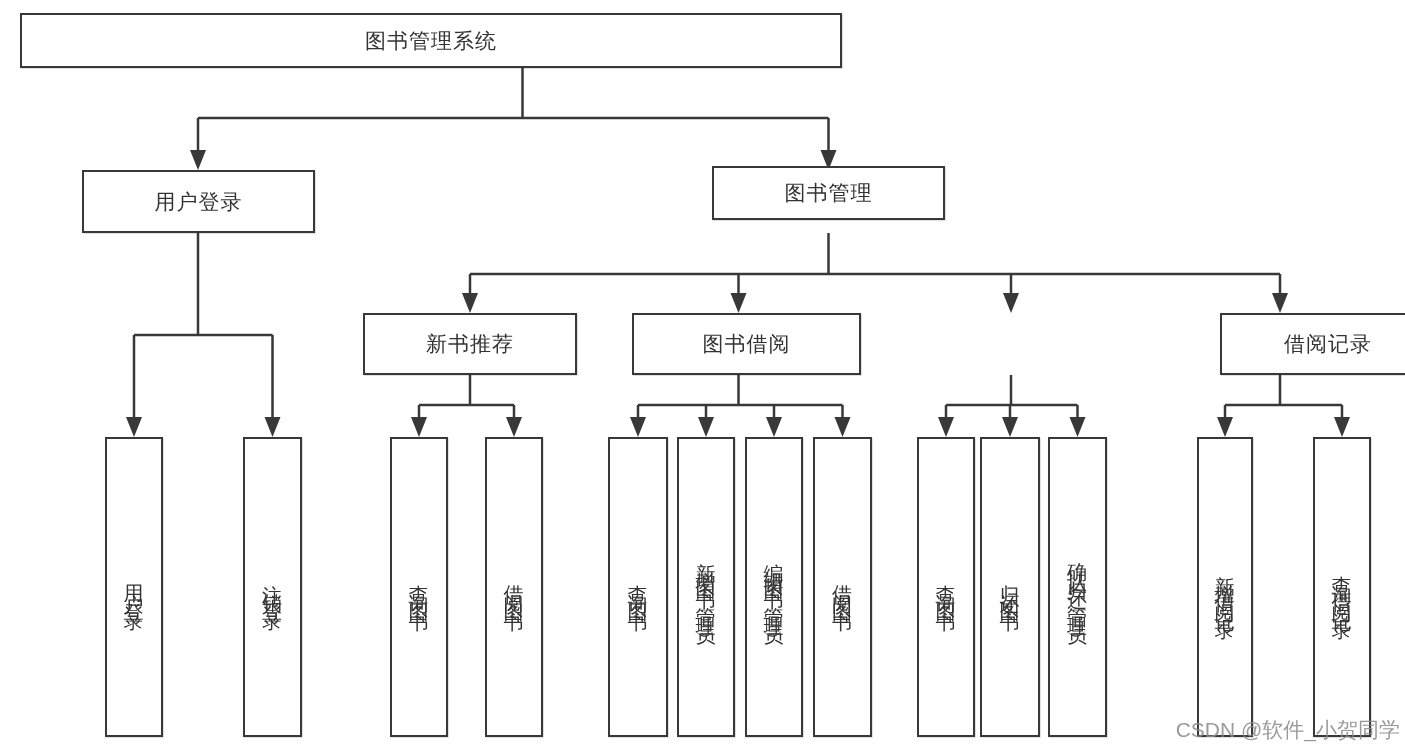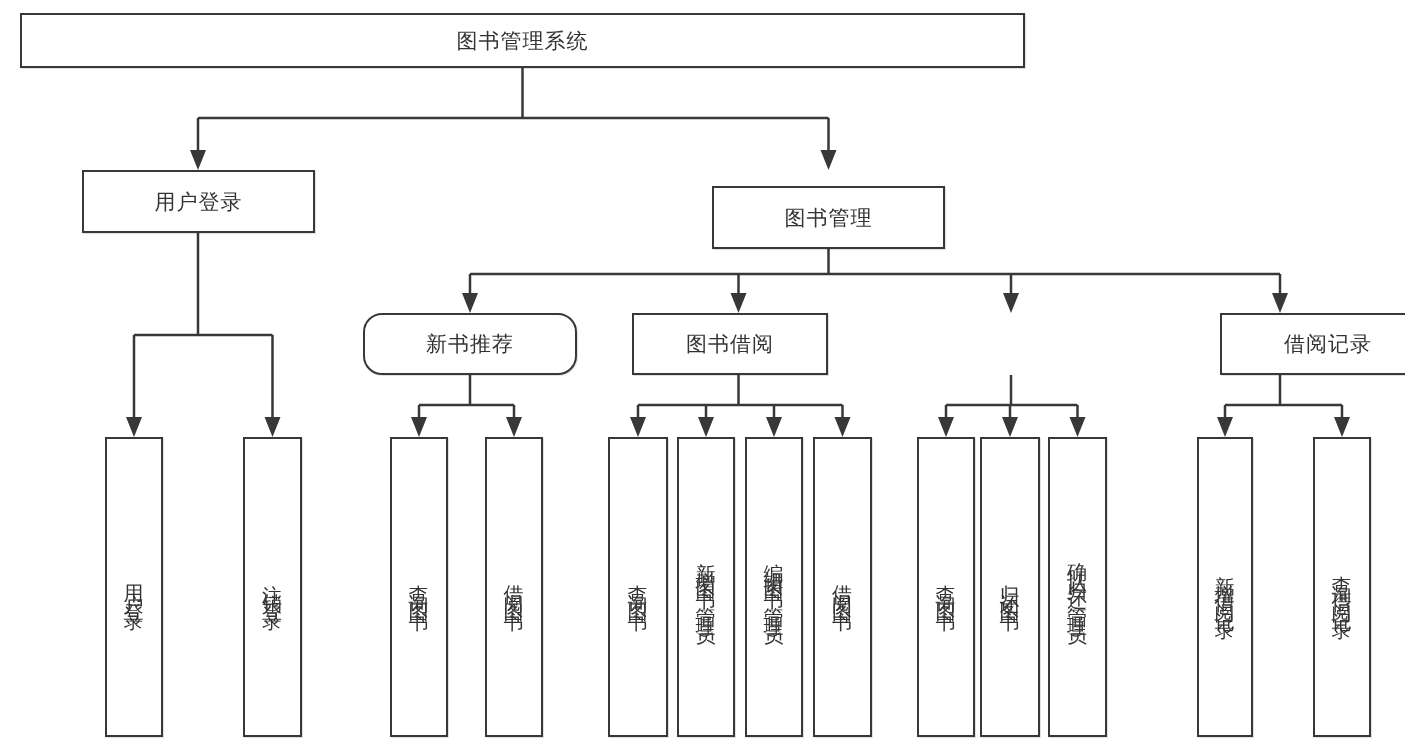--- a/index.html
+++ b/index.html
@@ -80,35 +80,35 @@
       M698 417 L714 417 L706 437 Z
       M766 417 L782 417 L774 437 Z
       M834.5 417 L850.5 417 L842.5 437 Z
       M938 417 L954 417 L946 437 Z
       M1002 417 L1018 417 L1010 437 Z
       M1069.5 417 L1085.5 417 L1077.5 437 Z
       M1217 417 L1233 417 L1225 437 Z
       M1334 417 L1350 417 L1342 437 Z"></path>
   </svg>
 
-  <div class="box" style="left:20px; top:13px; width:1005px; height:55px;">
+  <div class="box" style="left:20px; top:13px; width:822px; height:55px;">
     <span class="h-label">图书管理系统</span>
   </div>
 
   <div class="box" style="left:82px; top:170px; width:233px; height:63px;">
     <span class="h-label">用户登录</span>
   </div>
-  <div class="box" style="left:712px; top:186px; width:233px; height:63px;text-align:right;">
+  <div class="box" style="left:712px; top:166px; width:233px; height:54px;text-align:right;">
     <span class="h-label">图书管理</span>
   </div>
 
-  <div class="box" style="left:363px; top:313px; width:214px; height:62px;border-radius:19px;">
+  <div class="box" style="left:363px; top:313px; width:214px; height:62px;">
     <span class="h-label">新书推荐</span>
   </div>
-  <div class="box" style="left:632px; top:313px; width:196px; height:62px;">
+  <div class="box" style="left:632px; top:313px; width:229px; height:62px;">
     <span class="h-label">图书借阅</span>
   </div>
   <div class="box" style="left:1220px; top:313px; width:216px; height:62px;">
     <span class="h-label">借阅记录</span>
   </div>
 
   <div class="box" style="left:105px; top:437px; width:58px; height:300px;">
     <span class="v-label">用户登录</span>
   </div>
   <div class="box" style="left:243px; top:437px; width:59px; height:300px;">
@@ -145,14 +145,15 @@
     <span class="v-label">确认归还（管理员）</span>
   </div>
 
   <div class="box" style="left:1197px; top:437px; width:56px; height:300px;">
     <span class="v-label">新增借阅记录</span>
   </div>
   <div class="box" style="left:1313px; top:437px; width:58px; height:300px;">
     <span class="v-label">查询借阅记录</span>
   </div>
 
+  <div class="watermark">CSDN @软件_小贺同学</div>
 
 </div>
 
 </body></html>

